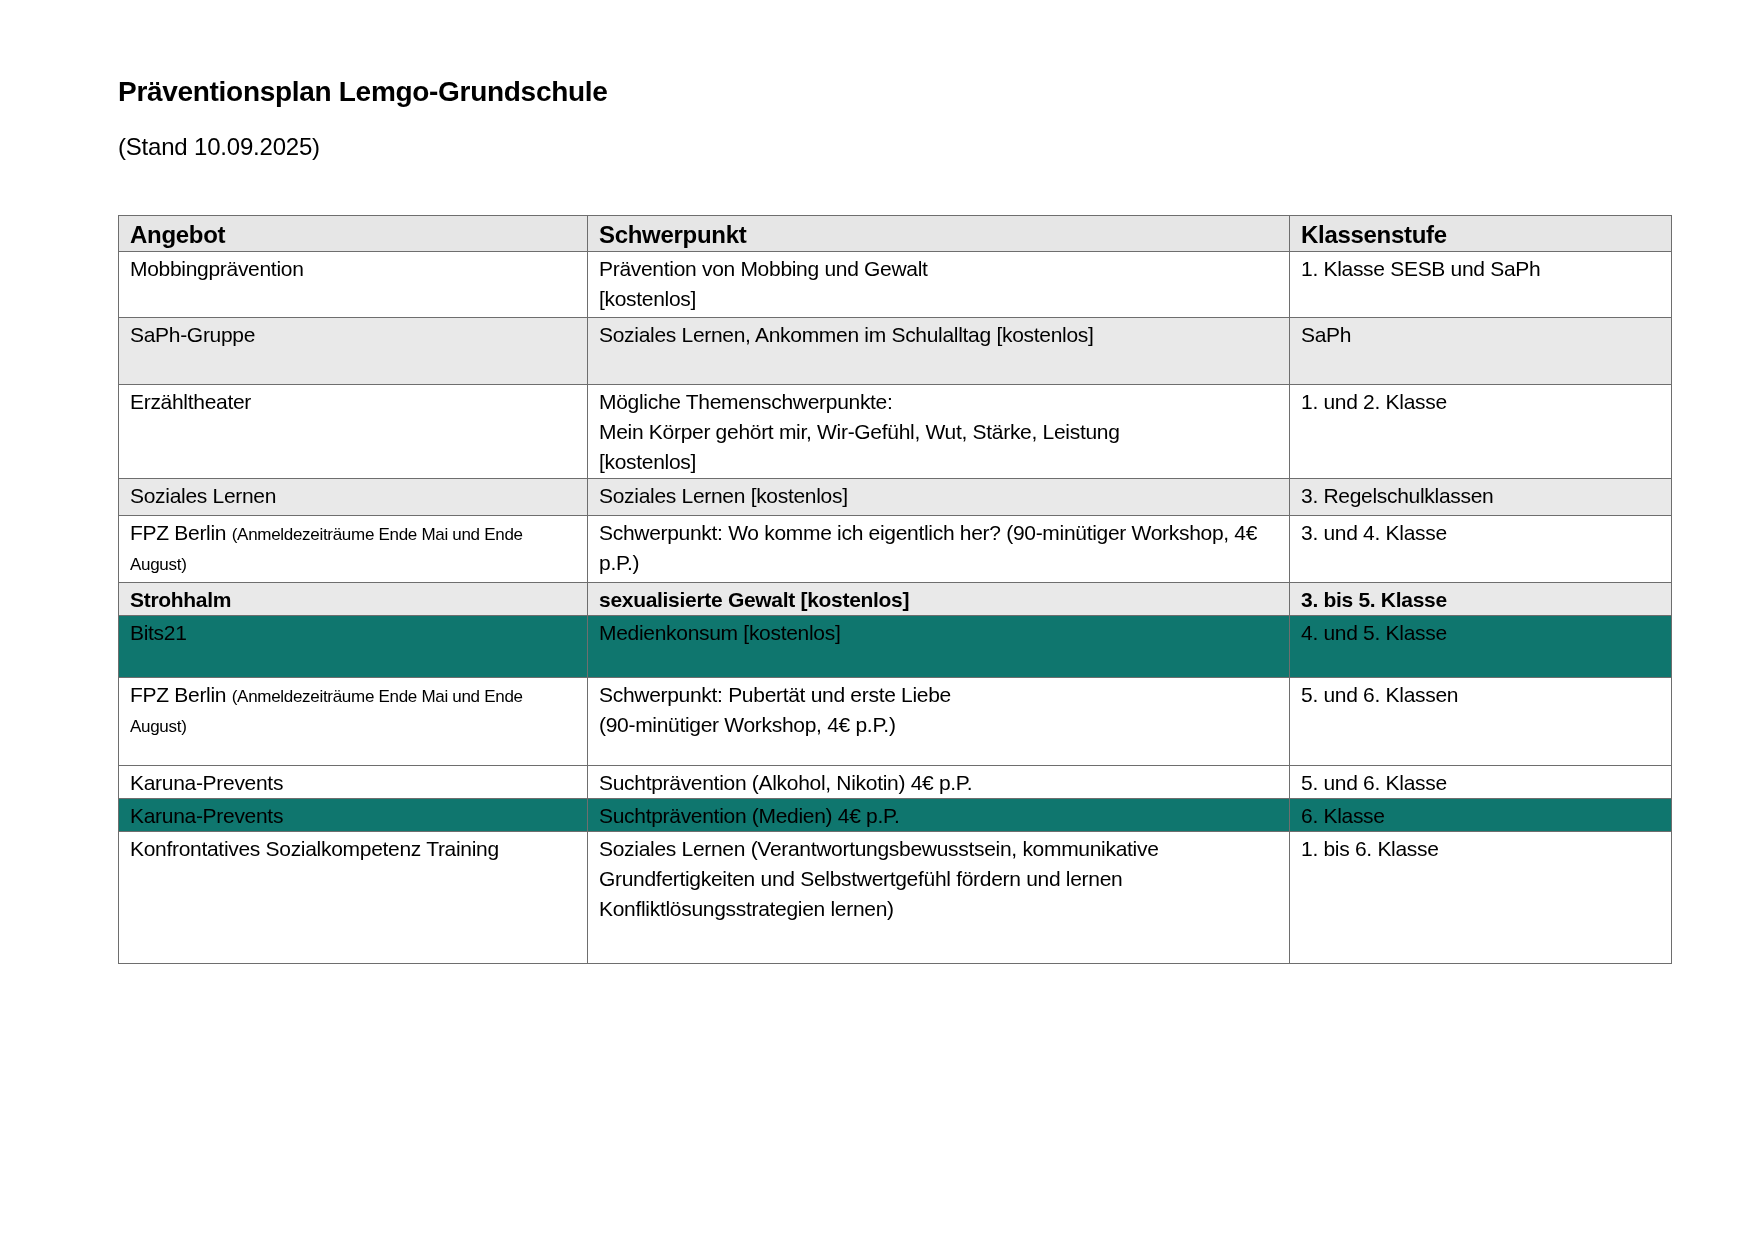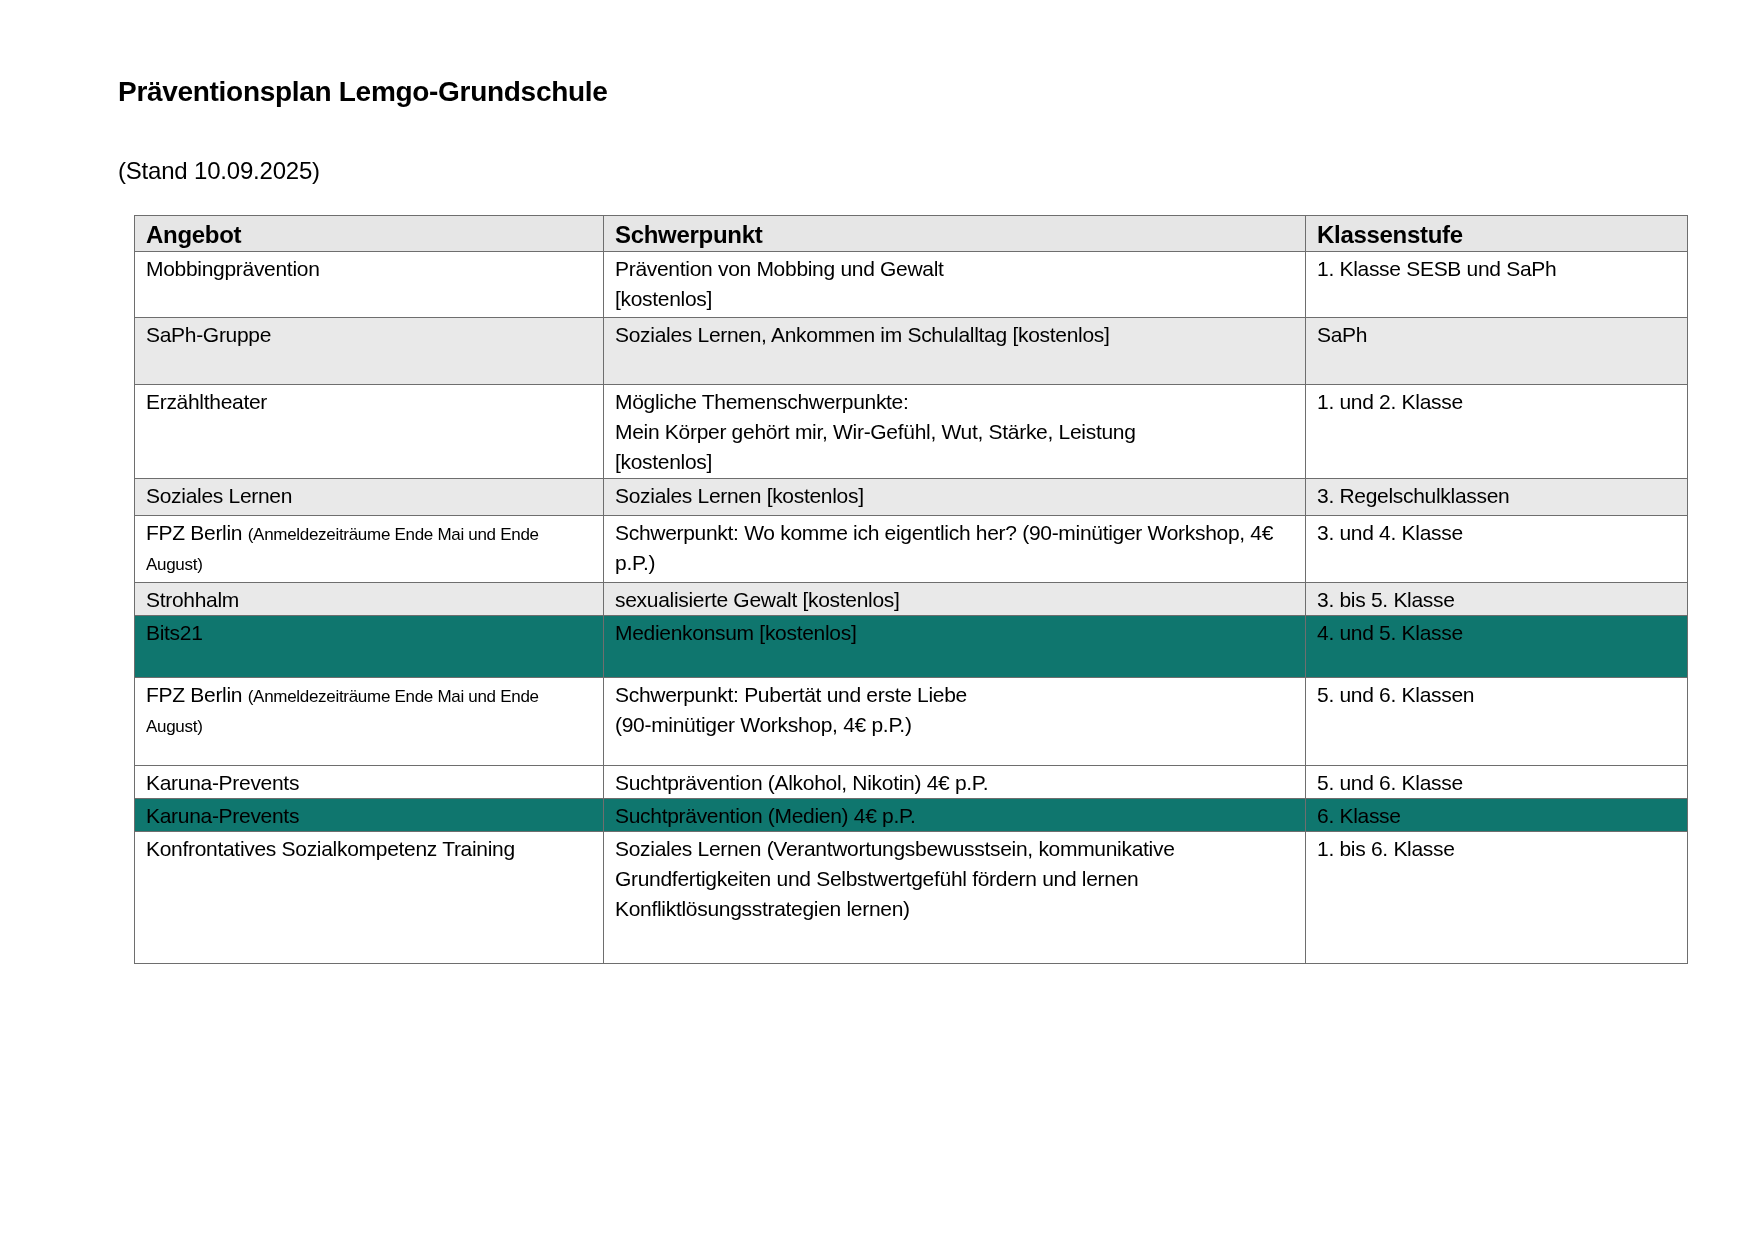--- a/index.html
+++ b/index.html
@@ -1,20 +1,20 @@
 <!DOCTYPE html>
 <html><head>
   <meta charset="utf-8">
   <style>
     html, body { margin: 0; padding: 0; background: #ffffff; }
     body { width: 1753px; height: 1240px; position: relative; overflow: hidden;
       font-family: "Liberation Sans", sans-serif; color: #000; }
     .title { position: absolute; left: 118px; top: 76px; font-size: 28px; font-weight: bold; letter-spacing: -0.3px; }
-    .subtitle { position: absolute; left: 118px; top: 133px; font-size: 24px; letter-spacing: -0.2px; margin-top: 24px; }
-    table.plan { position: absolute; left: 134px; top: 215px; width: 1553px;
+    .subtitle { position: absolute; left: 118px; top: 133px; font-size: 24px; letter-spacing: -0.2px; }
+    table.plan { position: absolute; left: 118px; top: 215px; width: 1553px;
       border-collapse: collapse; table-layout: fixed; font-size: 21px; letter-spacing: -0.3px; }
     table.plan col.c1 { width: 469px; }
     table.plan col.c2 { width: 702px; }
     table.plan col.c3 { width: 382px; }
     table.plan th, table.plan td { border: 1.5px solid #6e6e6e; padding: 2px 11px 0 11px;
       vertical-align: top; text-align: left; line-height: 30px; }
     table.plan th { font-weight: bold; font-size: 24px; background: #e6e6e6; height: 33px; line-height: 33px; }
     tr.shaded td { background: #e9e9e9; }
     tr.light td { background: #0f766e; }
     .small { font-size: 17px; line-height: 26px; }
@@ -71,21 +71,21 @@
         </td>
         <td>3. Regelschulklassen</td>
       </tr>
       <tr style="height: 67px;">
         <td><span>FPZ Berlin</span> <span class="small">(Anmeldezeiträume Ende Mai und Ende August)</span></td>
         <td>
           <span class="line">Schwerpunkt: Wo komme ich eigentlich her? (90-minütiger Workshop, 4€ p.P.)</span>
         </td>
         <td>3. und 4. Klasse</td>
       </tr>
-      <tr class="shaded" style="height: 32px;">
+      <tr class="shaded" style="height: 32px; font-weight: bold;">
         <td><span>Strohhalm</span></td>
         <td>
           <span class="line">sexualisierte Gewalt [kostenlos]</span>
         </td>
         <td>3. bis 5. Klasse</td>
       </tr>
       <tr class="light" style="height: 62px;">
         <td><span>Bits21</span></td>
         <td>
           <span class="line">Medienkonsum [kostenlos]</span>

